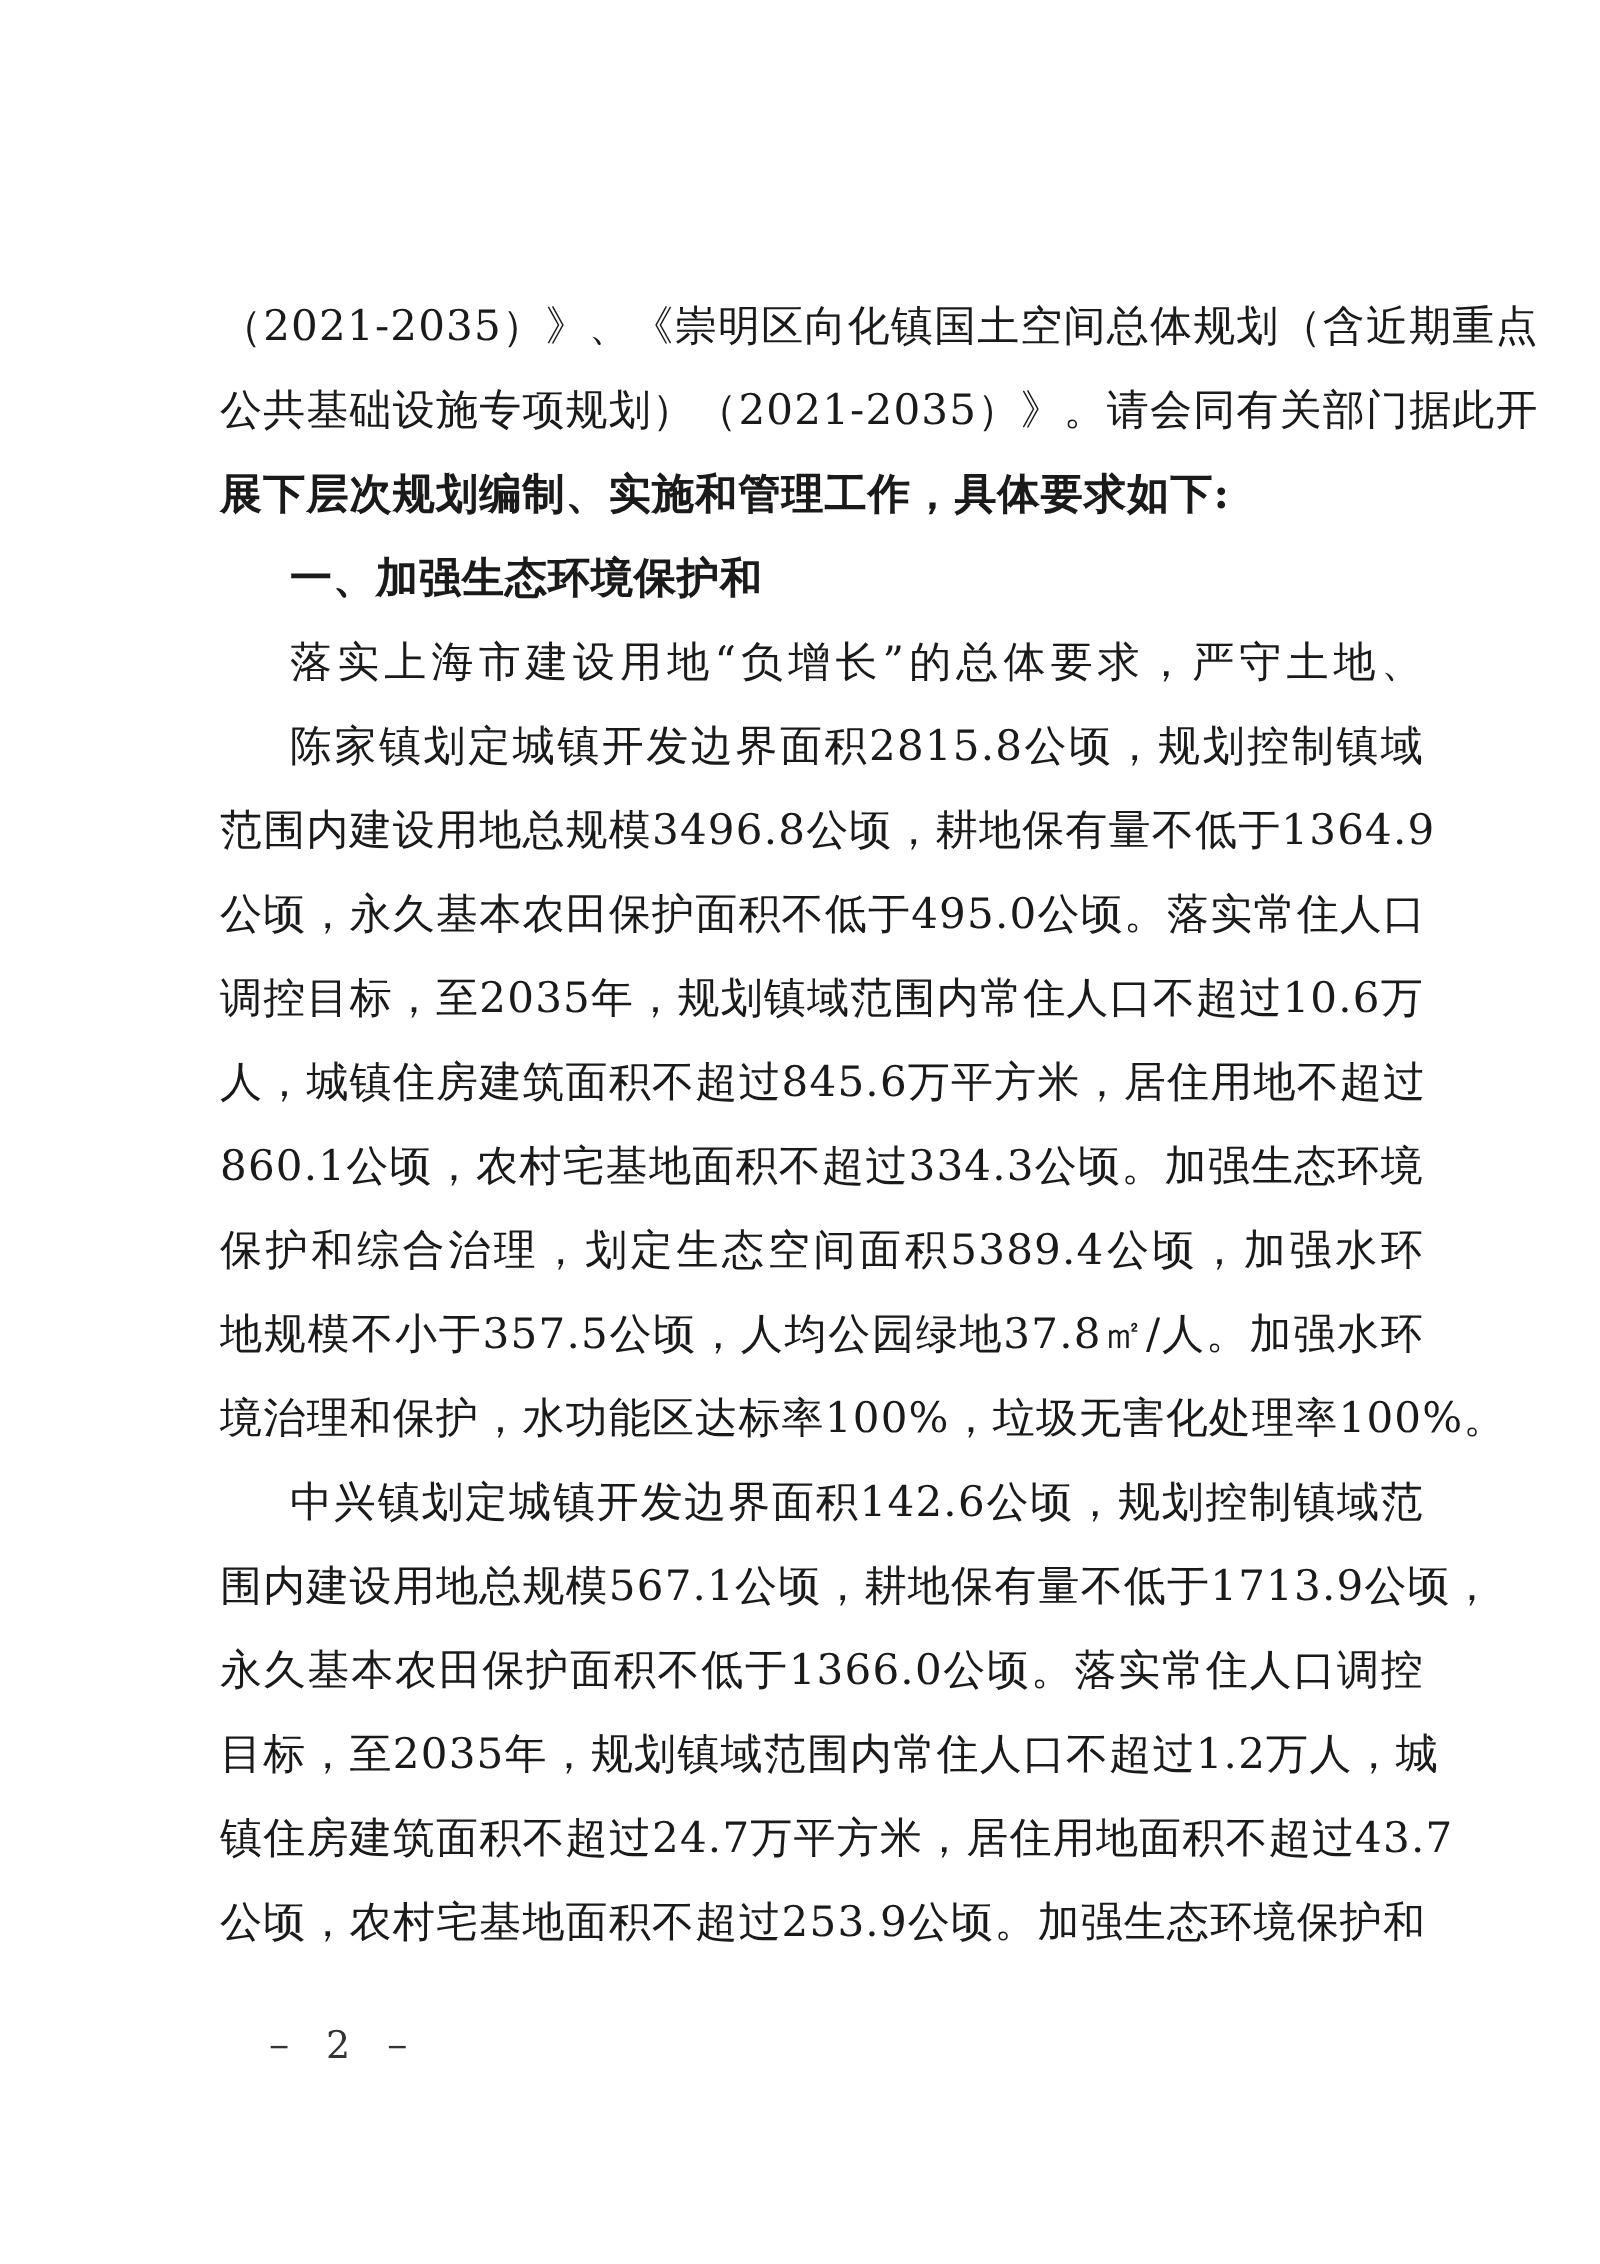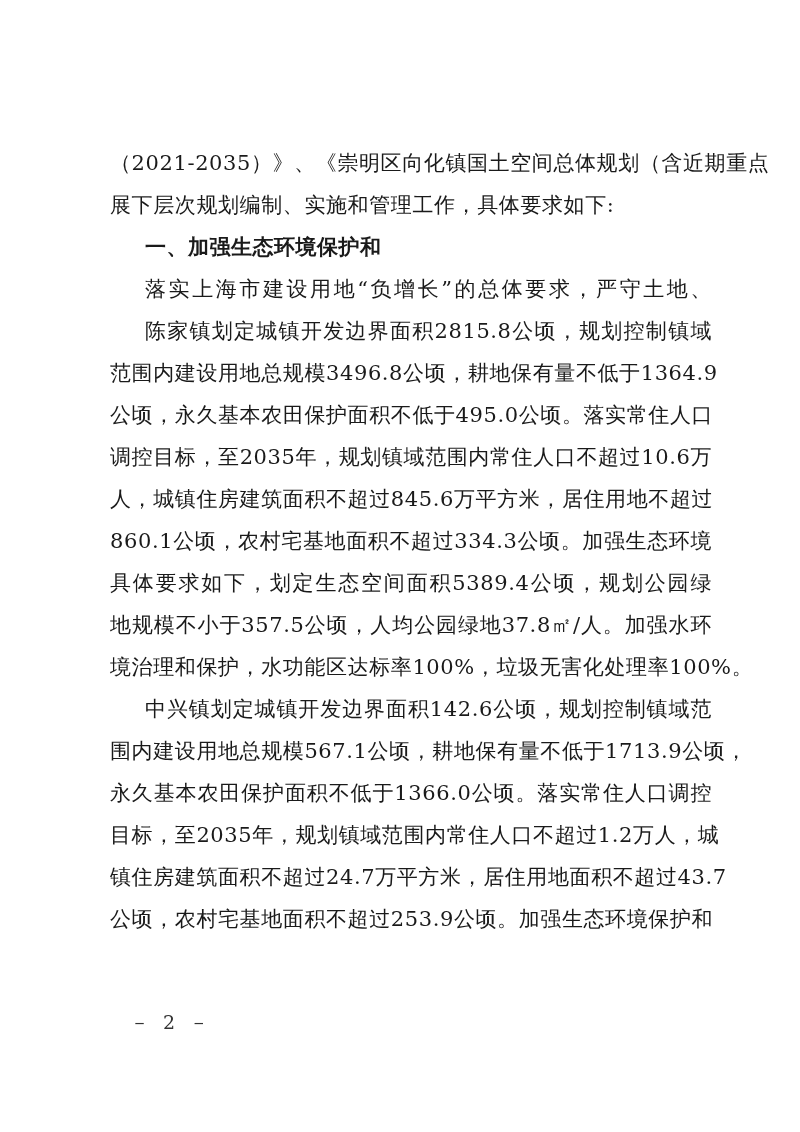--- a/index.html
+++ b/index.html
@@ -11,51 +11,52 @@
       font-size: 21px;
       line-height: 42px;
       height: 42px;
       color: #1a1a1a;
       white-space: nowrap;
       letter-spacing: 0.6px;
       text-align: justify;
       text-align-last: justify;
       overflow: visible;
     }
-    .line.last { text-align-last: left; }
+    .line.last { text-align-last: left; font-weight: bold; }
     .indent { padding-left: 35px; }
     .heading {
       font-family: "DejaVu Sans", "Liberation Sans", sans-serif;
       font-weight: bold;
       text-align-last: left;
       padding-left: 35px;
       letter-spacing: 0.5px;
     }
     .page-number {
       position: absolute; left: 130px; top: 1010px;
       font-family: "DejaVu Serif", "Liberation Serif", serif;
       font-size: 19px; color: #333; letter-spacing: 4px;
     }
   </style>
 </head>
 <body>
 
 <div class="page">
   <div class="content">
     <div class="line">（2021-2035）》、《崇明区向化镇国土空间总体规划（含近期重点</div>
+    <div class="line">公共基础设施专项规划）（2021-2035）》。请会同有关部门据此开</div>
     <div class="line last">展下层次规划编制、实施和管理工作，具体要求如下:</div>
     <div class="line heading">一、加强生态环境保护和</div>
     <div class="line indent">落实上海市建设用地“负增长”的总体要求，严守土地、</div>
     <div class="line indent">陈家镇划定城镇开发边界面积2815.8公顷，规划控制镇域</div>
     <div class="line">范围内建设用地总规模3496.8公顷，耕地保有量不低于1364.9</div>
     <div class="line">公顷，永久基本农田保护面积不低于495.0公顷。落实常住人口</div>
     <div class="line">调控目标，至2035年，规划镇域范围内常住人口不超过10.6万</div>
     <div class="line">人，城镇住房建筑面积不超过845.6万平方米，居住用地不超过</div>
     <div class="line">860.1公顷，农村宅基地面积不超过334.3公顷。加强生态环境</div>
-    <div class="line">具体要求如下，划定生态空间面积5389.4公顷，规划公园绿</div>
+    <div class="line">保护和综合治理，划定生态空间面积5389.4公顷，加强水环</div>
     <div class="line">地规模不小于357.5公顷，人均公园绿地37.8㎡/人。加强水环</div>
     <div class="line">境治理和保护，水功能区达标率100%，垃圾无害化处理率100%。</div>
     <div class="line indent">中兴镇划定城镇开发边界面积142.6公顷，规划控制镇域范</div>
     <div class="line">围内建设用地总规模567.1公顷，耕地保有量不低于1713.9公顷，</div>
     <div class="line">永久基本农田保护面积不低于1366.0公顷。落实常住人口调控</div>
     <div class="line">目标，至2035年，规划镇域范围内常住人口不超过1.2万人，城</div>
     <div class="line">镇住房建筑面积不超过24.7万平方米，居住用地面积不超过43.7</div>
     <div class="line">公顷，农村宅基地面积不超过253.9公顷。加强生态环境保护和</div>
   </div>
   <div class="page-number">－ 2 －</div>

